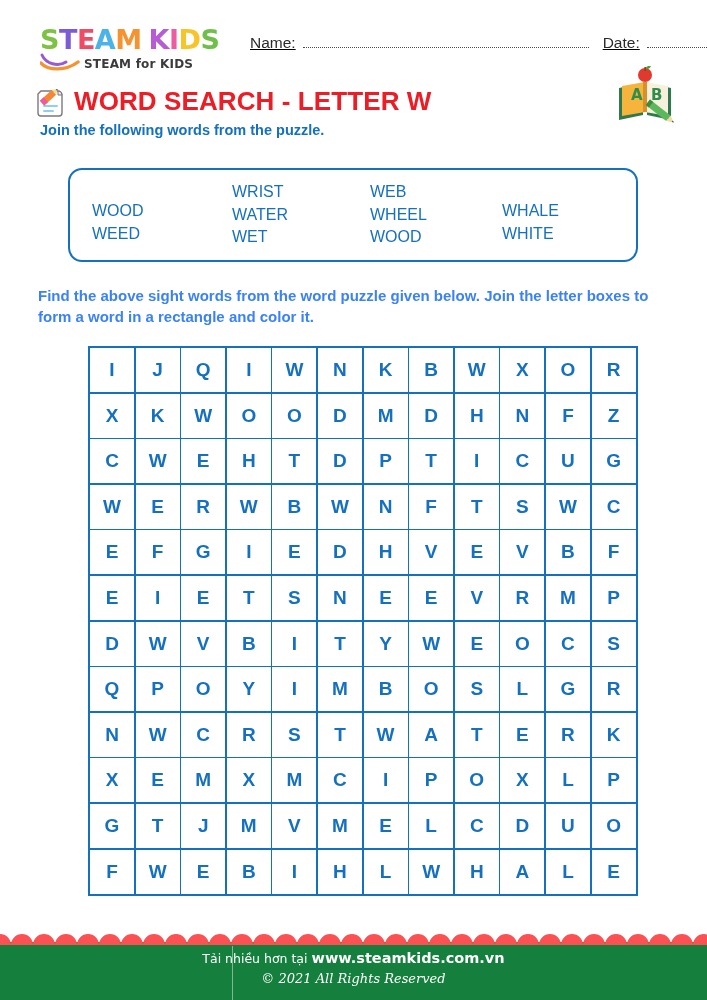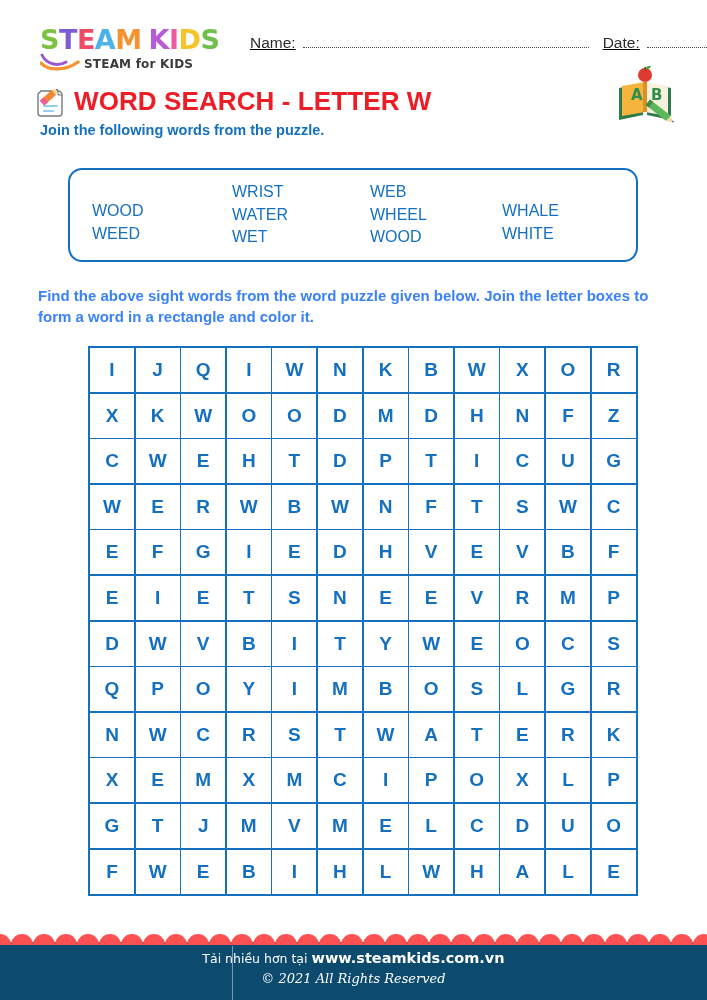--- a/index.html
+++ b/index.html
@@ -202,21 +202,21 @@
     font-family: "Liberation Sans", sans-serif;
   }
 
   
   .footer {
     position: absolute;
     left: 0;
     bottom: 0;
     width: 707px;
     height: 58px;
-    background: #0c4a6e;
+    background: #15803d;
   }
   .scallop {
     position: absolute;
     left: 0;
     top: -9px;
     width: 707px;
     height: 12px;
     display: block;
   }
   .footer-divider {

